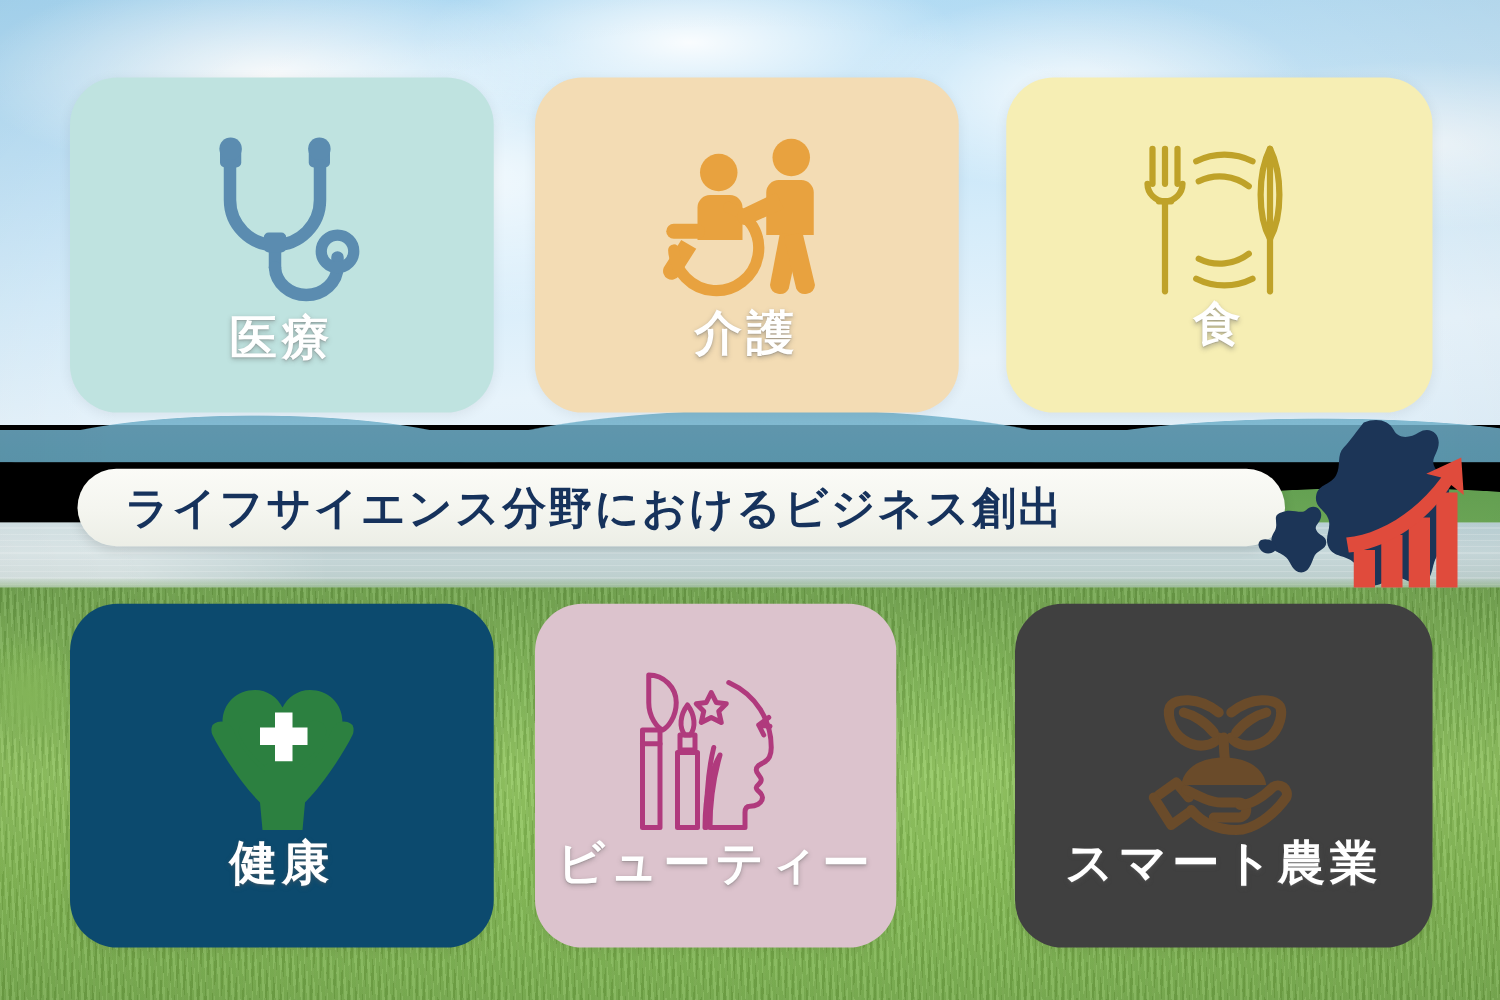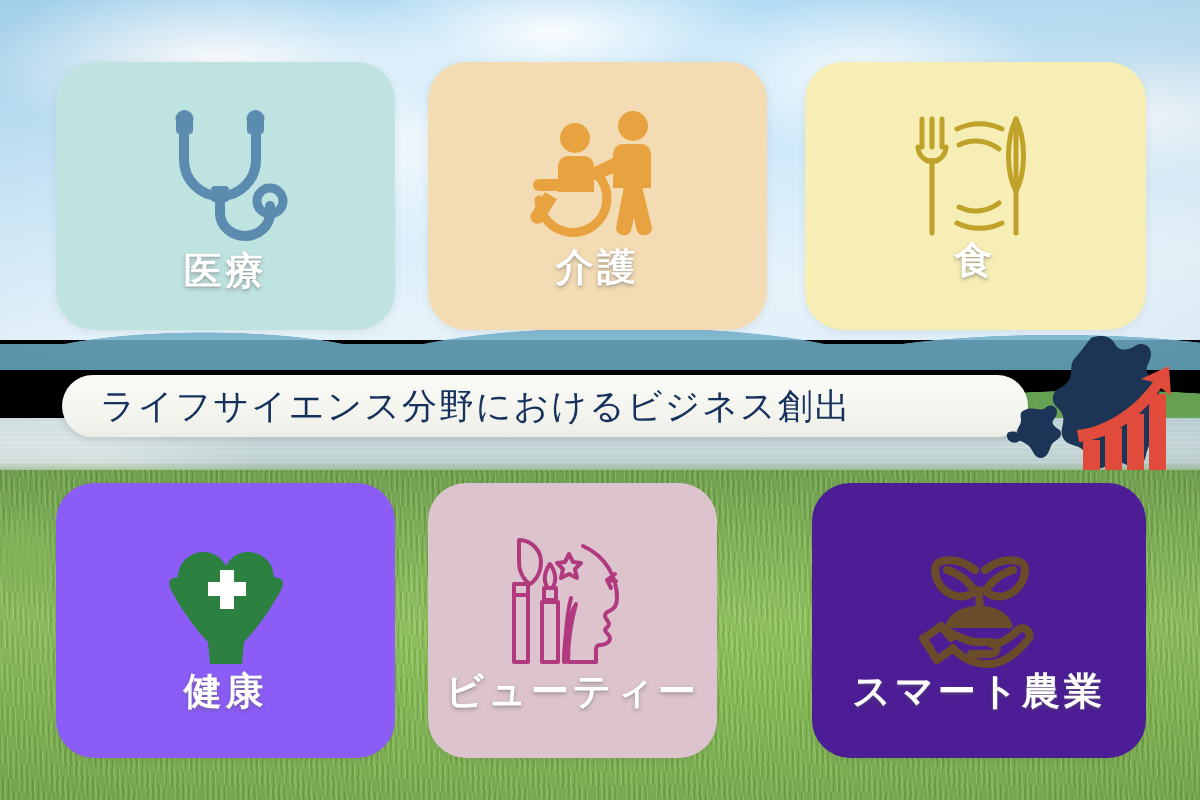--- a/index.html
+++ b/index.html
@@ -123,21 +123,21 @@
     width: 966px; height: 62px;
     background: linear-gradient(180deg, #fbfbf7 0%, #f4f5ef 55%, #eceee6 100%);
     border-radius: 31px;
     box-shadow: 0 3px 9px rgba(0,0,0,.13);
     display: flex;
     align-items: center;
   }
   #banner-text {
     color: #16325c;
     font-size: 35px;
-    font-weight: 400;
+    font-weight: 700;
     letter-spacing: .055em;
     padding-left: 38px;
     white-space: nowrap;
   }
 
   
   #emblem {
     position: absolute;
     left: 1005px; top: 332px;
     width: 190px; height: 152px;
@@ -216,21 +216,21 @@
         <path d="M47 94 a38 38 0 0 0 40 -4"></path>
 
         <path d="M104 6 c10 20 10 54 0 72 l0 -72 z"></path>
         <path d="M104 6 c-10 20 -10 54 0 72"></path>
         <path d="M104 78 V120"></path>
       </svg>
     </div>
     <div class="card-label" style="font-size: 38px;">食</div>
   </div>
 
-  <div class="card" id="card-health" style="left: 56px; top: 483px; width: 339px; height: 275px; background: #8b5cf6;">
+  <div class="card" id="card-health" style="left: 56px; top: 483px; width: 339px; height: 275px; background: #0c4a6e;">
     <div class="card-icon">
       <svg width="140" height="140" viewBox="0 0 140 140" fill="none">
         <g fill="#2c8040">
           <path d="M70 108 C38 84 22 66 22 46 C22 30 34 20 48 20 C58 20 66 26 70 34 C74 26 82 20 92 20 C106 20 118 30 118 46 C118 66 102 84 70 108 z"></path>
 
           <path d="M14 48 a10 10 0 0 1 16 3 c8 18 16 28 26 34 l0 -4 c-10 -8 -18 -18 -21 -26 a9 9 0 0 1 15 -8 c9 16 22 28 34 33 l0 52 h-30 l-2 -22 c-14 -14 -30 -38 -38 -54 a10 10 0 0 1 0 -8 z"></path>
           <path d="M126 48 a10 10 0 0 0 -16 3 c-8 18 -16 28 -26 34 l0 -4 c10 -8 18 -18 21 -26 a9 9 0 0 0 -15 -8 c-9 16 -22 28 -34 33 l0 52 h30 l2 -22 c14 -14 30 -38 38 -54 a10 10 0 0 0 0 -8 z"></path>
         </g>
         <path d="M64 38 h14 v12 h12 v14 h-12 v13 h-14 v-13 h-12 v-14 h12 z" fill="#ffffff"></path>
       </svg>
@@ -254,21 +254,21 @@
 
         <path d="M80 14 c22 10 34 30 34 52 c0 6 -2 10 -6 12 c-4 2 -6 3 -6 6 c0 3 4 5 4 8 c0 3 -4 4 -4 6 c0 3 5 4 5 8 c0 5 -6 7 -10 7 c-3 0 -4 2 -4 5 l0 12 h-28 c0 -26 4 -44 8 -58 c-6 10 -12 30 -12 58"></path>
         <path d="M68 66 c-4 16 -6 40 -6 64"></path>
 
         <path d="M104 48 l8 -6 M104 48 l9 1 M104 48 l4 8"></path>
       </svg>
     </div>
     <div class="card-label" style="font-size: 38px;">ビューティー</div>
   </div>
 
-  <div class="card" id="card-smart-agriculture" style="left: 812px; top: 483px; width: 334px; height: 275px; background: #4c1d95;">
+  <div class="card" id="card-smart-agriculture" style="left: 812px; top: 483px; width: 334px; height: 275px; background: #404040;">
     <div class="card-icon">
       <svg width="140" height="140" viewBox="0 0 140 140" fill="none">
         <g fill="none" stroke="#6a4b2a" stroke-width="8" stroke-linecap="round" stroke-linejoin="round">
           <path d="M66 38 c-18 -14 -34 -10 -38 -6 c-4 4 -2 20 10 28 c12 8 24 4 28 -2"></path>
           <path d="M38 38 c8 2 18 8 24 16"></path>
           <path d="M76 38 c18 -14 34 -10 38 -6 c4 4 2 20 -10 28 c-12 8 -24 4 -28 -2"></path>
           <path d="M104 38 c-8 2 -18 8 -24 16"></path>
           <path d="M70 58 c0 10 0 16 2 22"></path>
         </g>
         <path d="M36 96 c2 -14 16 -22 34 -22 c18 0 32 8 34 22 z" fill="#6a4b2a"></path>

